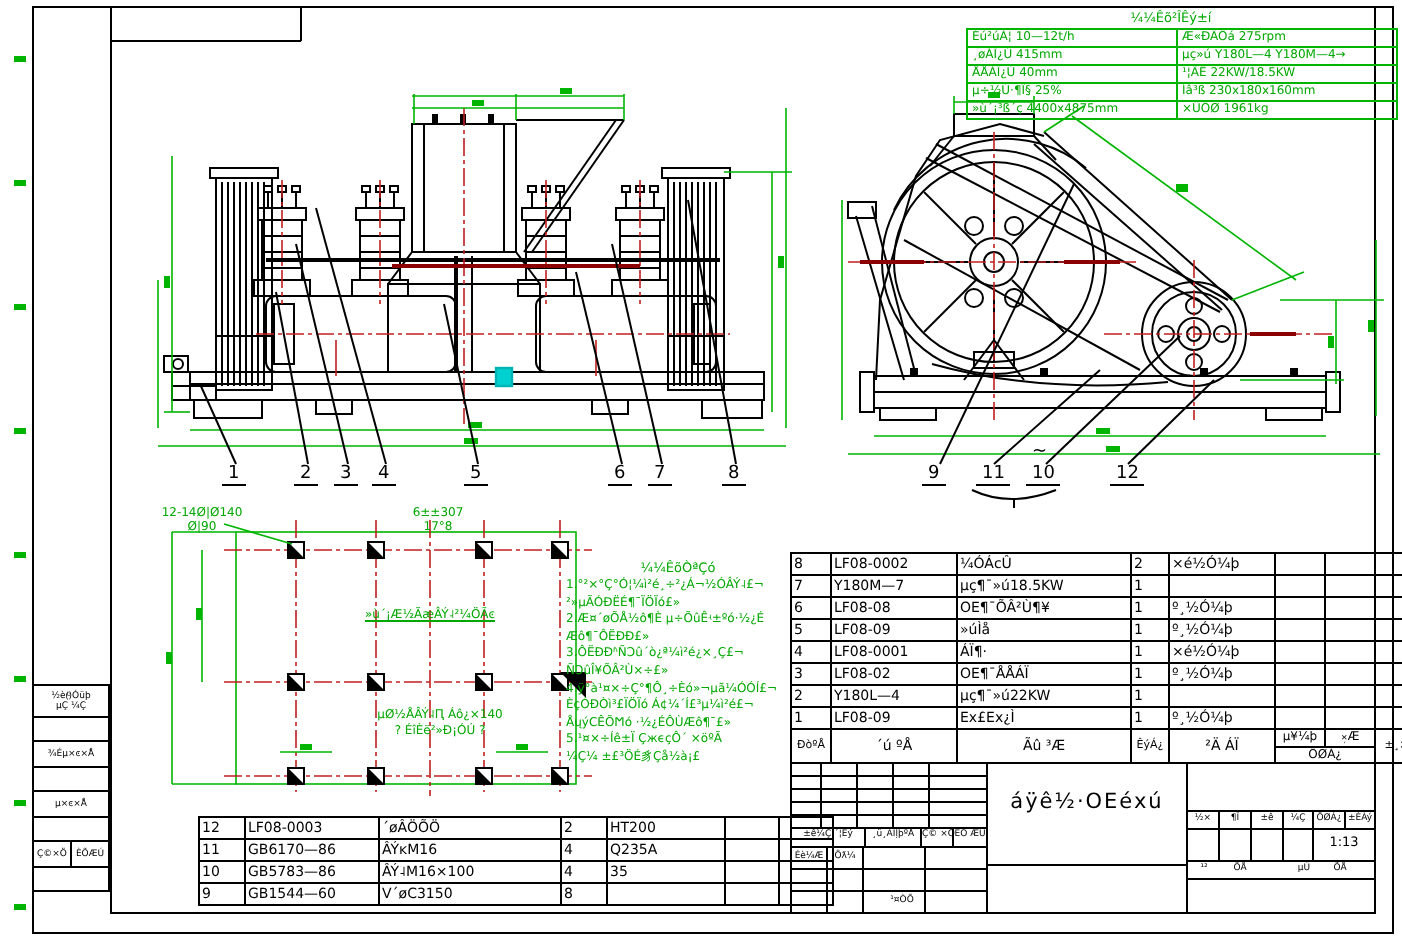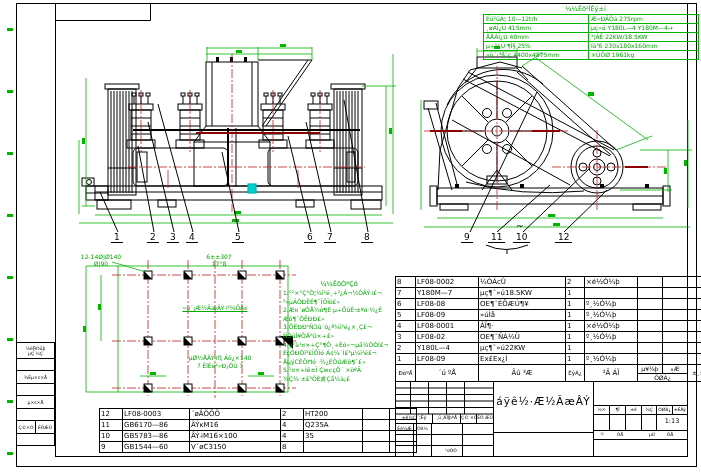--- a/index.html
+++ b/index.html
@@ -444,21 +444,21 @@
     <td>µç¶¯»ú18.5KW</td>
     <td>1</td>
     <td></td>
     <td></td>
         <td></td>
         <td></td>
       </tr>
   <tr>
     <td>6</td>
     <td>LF08-08</td>
-    <td>OE¶¯ÈÕÆÚ¶¥</td>
+    <td>OE¶¯ÕÂ²Ù¶¥</td>
     <td>1</td>
     <td>º¸½Ó¼þ</td>
     <td></td>
         <td></td>
         <td></td>
       </tr>
   <tr>
     <td>5</td>
     <td>LF08-09</td>
     <td>»úÌå</td>
@@ -474,21 +474,21 @@
     <td>ÁÏ¶·</td>
     <td>1</td>
     <td>×é½Ó¼þ</td>
     <td></td>
         <td></td>
         <td></td>
       </tr>
   <tr>
     <td>3</td>
     <td>LF08-02</td>
-    <td>OE¶¯ÑÀ¼Ü</td>
+    <td>OE¶¯ÅÅÁÏ</td>
     <td>1</td>
     <td>º¸½Ó¼þ</td>
     <td></td>
         <td></td>
         <td></td>
       </tr>
   <tr>
     <td>2</td>
     <td>Y180L—4</td>
     <td>µç¶¯»ú22KW</td>
@@ -560,21 +560,21 @@
     <td>GB1544—60</td>
     <td>V´øC3150</td>
     <td>8</td>
     <td></td>
     <td></td>
         <td></td>
       </tr>
 </tbody>
   </table>
 
-<div class="t" style="left:494px;top:395px;width:99px;text-align:center;font-size:10.5px;letter-spacing:1px;">áÿê½·Æ½ÃæÂÝ</div>
+<div class="t" style="left:494px;top:395px;width:99px;text-align:center;font-size:10.5px;letter-spacing:1px;">áÿê½·OEéxú</div>
 <span class="t tbl5" style="left:396px;top:415px;width:36px;text-align:center;">±ê¼Ç ´¦Êý</span>
 <span class="t tbl5" style="left:433px;top:415px;width:27px;text-align:center;">¸ü¸ÄÎļþºÅ</span>
 <span class="t tbl5" style="left:461px;top:415px;width:15px;text-align:center;">Ç© ×Ö</span>
 <span class="t tbl5" style="left:477px;top:415px;width:16px;text-align:center;">ÈÕ ÆÚ</span>
 <span class="t tbl5" style="left:396px;top:426px;width:17px;text-align:center;">Éè¼Æ</span>
 <span class="t tbl5" style="left:414px;top:426px;width:17px;text-align:center;">Öƛ¼</span>
 <span class="t tbl5" style="left:440px;top:448px;width:22px;text-align:center;">¹¤ÒÕ</span>
 <span class="t tbl5" style="left:594px;top:407px;width:15px;text-align:center;">½×</span>
 <span class="t tbl5" style="left:610px;top:407px;width:15px;text-align:center;">¶Î</span>
 <span class="t tbl5" style="left:626px;top:407px;width:15px;text-align:center;">±ê</span>

